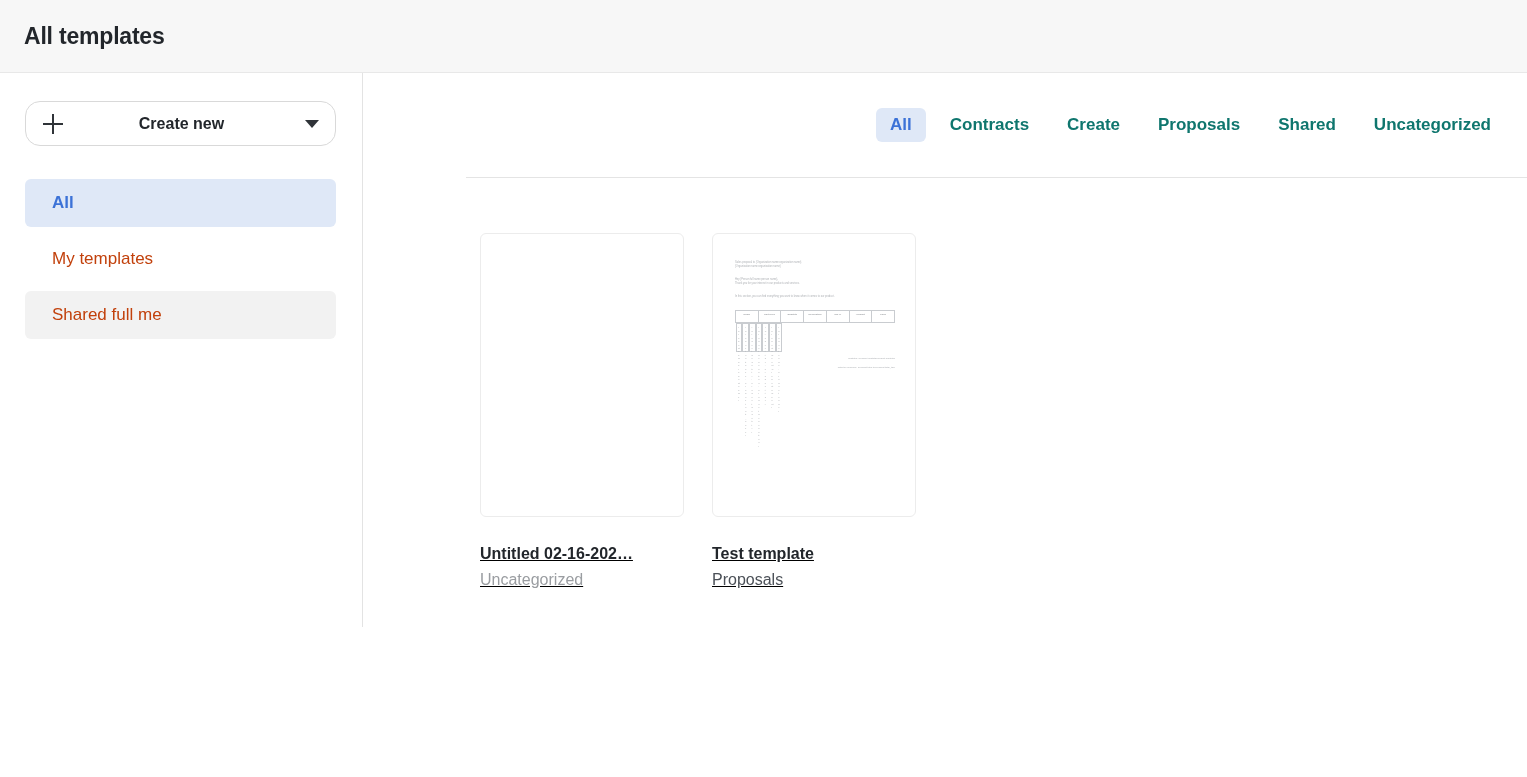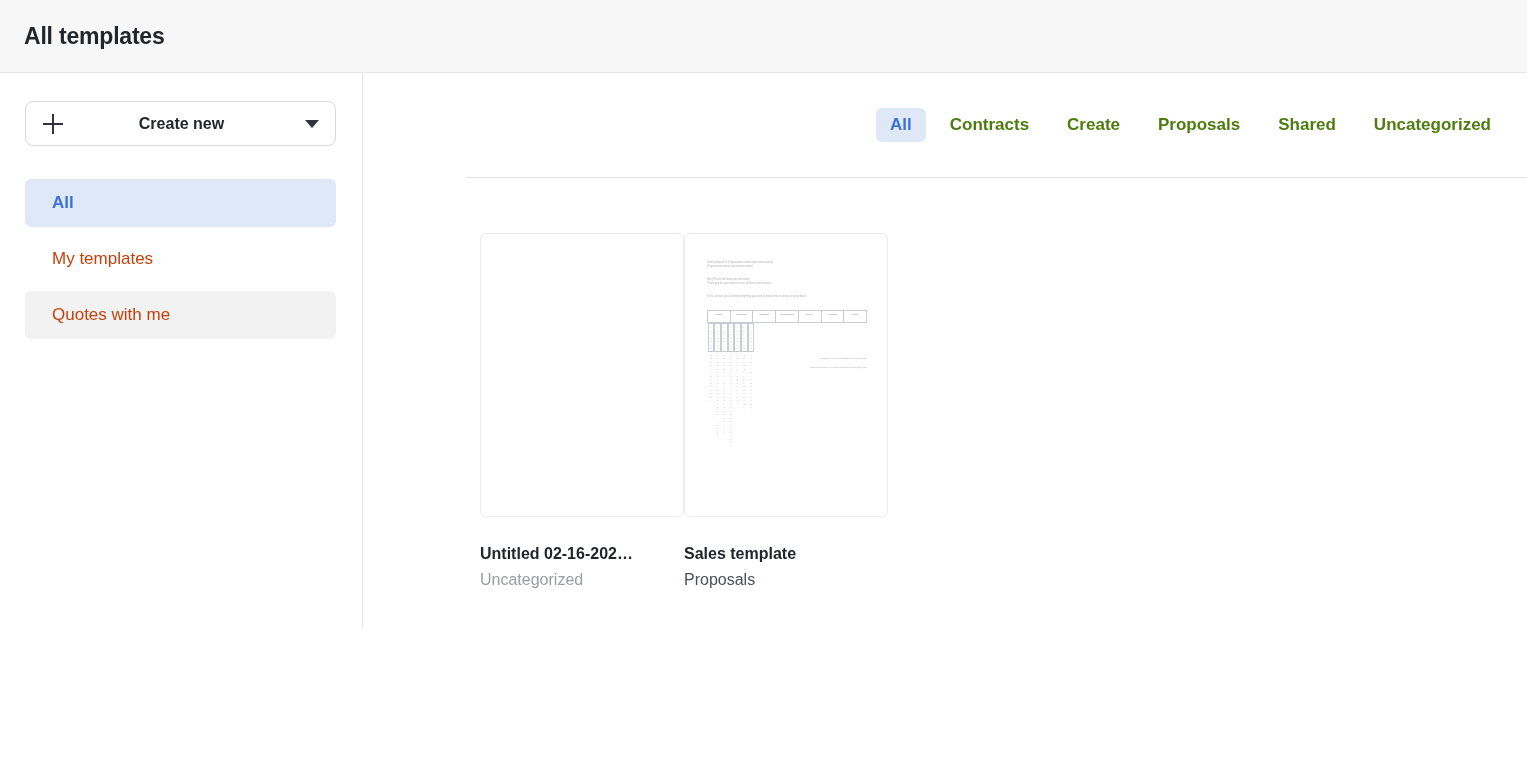--- a/index.html
+++ b/index.html
@@ -51,21 +51,21 @@
     min-width: 363px;
     border-right: 1px solid #e3e3e3;
     padding: 28px 25px 0 25px;
     background: #ffffff;
   }
 
   .create-new {
     height: 45px;
     width: 311px;
     border: 1px solid #d9d9d9;
-    border-radius: 8px;
+    border-radius: 15px;
     background: #ffffff;
     display: flex;
     align-items: center;
     padding: 0 16px;
     cursor: pointer;
     position: relative;
   }
   .plus-icon {
     width: 22px; height: 22px;
     position: relative;
@@ -138,21 +138,21 @@
     padding: 0 22px 0 0;
   }
   .tabs {
     display: flex;
     align-items: center;
     gap: 0px;
   }
   .tab {
     font-size: 17px;
     font-weight: bold;
-    color: #4d7c0f;
+    color: #0f766e;
     padding: 7px 14px;
     border-radius: 6px;
     cursor: pointer;
     white-space: nowrap;
     margin-right: 10px;
   }
   .tab:last-child { margin-right: 0; }
   .tab.active {
     background: #dfe8f7;
     color: #3c72d7;
@@ -165,23 +165,25 @@
     height: 1px;
     background: #e4e4e4;
     width: 100%;
   }
 
   
   .grid {
     padding: 55px 0 0 117px;
     display: flex;
     flex-wrap: wrap;
+    gap: 28px;
     align-content: flex-start;
     flex: 1;
     overflow: hidden;
+    text-decoration: underline;
   }
   .card {
     width: 204px;
     cursor: pointer;
   }
   .thumb {
     width: 204px;
     height: 284px;
     background: #ffffff;
     border: 1px solid #ececec;
@@ -271,21 +273,21 @@
       </div>
 
       <div class="nav-list">
         <div class="nav-item active">
           <span>All</span>
         </div>
         <div class="nav-item">
           <span>My templates</span>
         </div>
         <div class="nav-item hovered">
-          <span>Quotes with me</span>
+          <span>Shared full me</span>
         </div>
       </div>
 
     </div>
 
     <div class="main">
 
       <div class="tabs-row">
         <div class="tabs">
           <div class="tab active">
@@ -362,21 +364,21 @@
               </tbody>
                 </table>
 
               <div class="doc-totals">
                 <div class="doc-total-line">Subtotal: {Product subtotal:product subtotal}</div>
                 <div class="doc-total-line">Total tax inclusive: {Product total tax:product total_tax}</div>
               </div>
 
             </div>
           </div>
-          <div class="card-title">Sales template</div>
+          <div class="card-title">Test template</div>
           <div class="card-category">Proposals</div>
         </div>
 
       </div>
 
     </div>
   </div>
 </div>
 
 </body></html>

